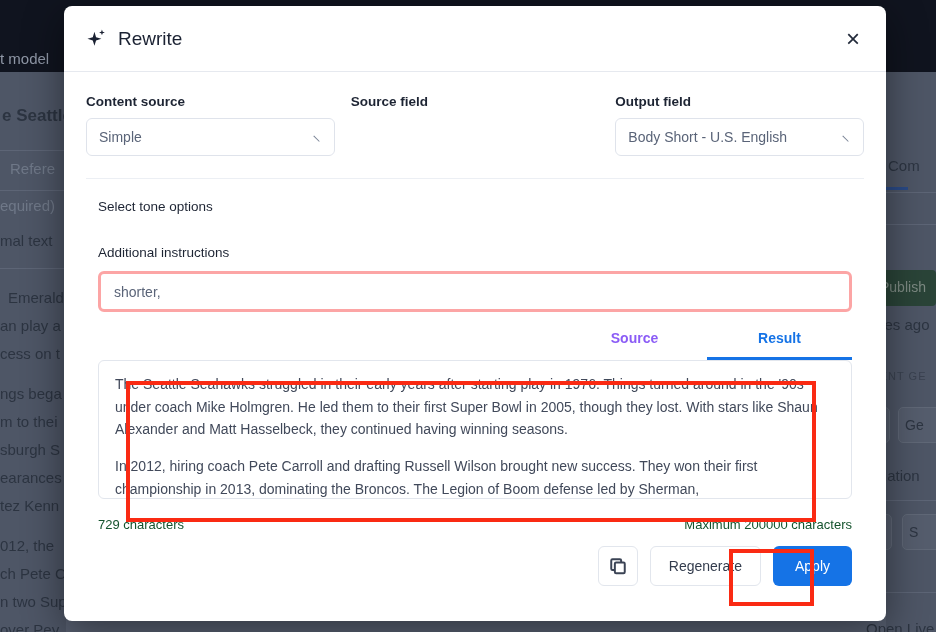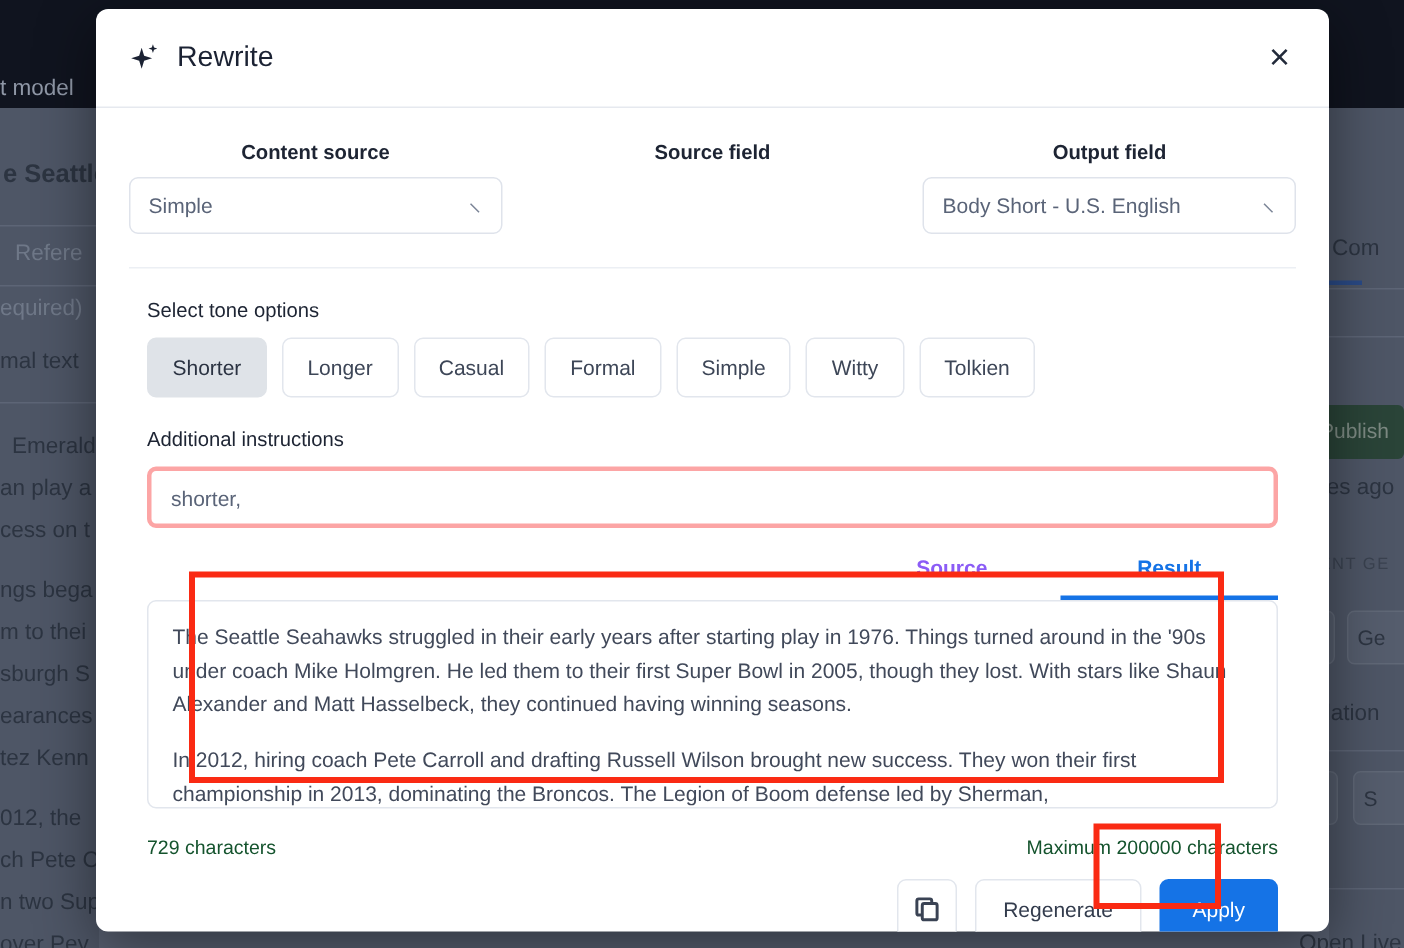--- a/index.html
+++ b/index.html
@@ -155,21 +155,20 @@
     padding-bottom: 22px;
     border-bottom: 1px solid #eceff4;
   }
   .field-group { flex: 1; min-width: 0; }
   .field-label {
     font-size: 13.5px;
     font-weight: bold;
     color: #1d2433;
     margin-bottom: 9px;
     display: block;
-    text-align: center;
   }
   .select-box {
     position: relative;
     height: 38px;
     border: 1px solid #dfe3eb;
     border-radius: 6px;
     background: #fff;
     display: flex;
     align-items: center;
     padding: 0 30px 0 12px;
@@ -424,29 +423,20 @@
           <div class="select-box">
             <span class="select-value">Body Short - U.S. English</span>
             <span class="chev"></span>
           </div>
         </div>
 
       </div>
 
       <div class="tone-section">
         <span class="section-label">Select tone options</span>
-        <div class="tone-row">
-          <button class="tone-btn selected">Shorter</button>
-          <button class="tone-btn">Longer</button>
-          <button class="tone-btn">Casual</button>
-          <button class="tone-btn">Formal</button>
-          <button class="tone-btn">Simple</button>
-          <button class="tone-btn">Witty</button>
-          <button class="tone-btn">Tolkien</button>
-        </div>
       </div>
 
       <div class="instr-section">
         <span class="section-label">Additional instructions</span>
         <input class="instr-input" type="text" value="shorter," style="">
       </div>
 
       <div class="tabs-row">
         <div class="tab">Source</div>
         <div class="tab active">Result</div>

